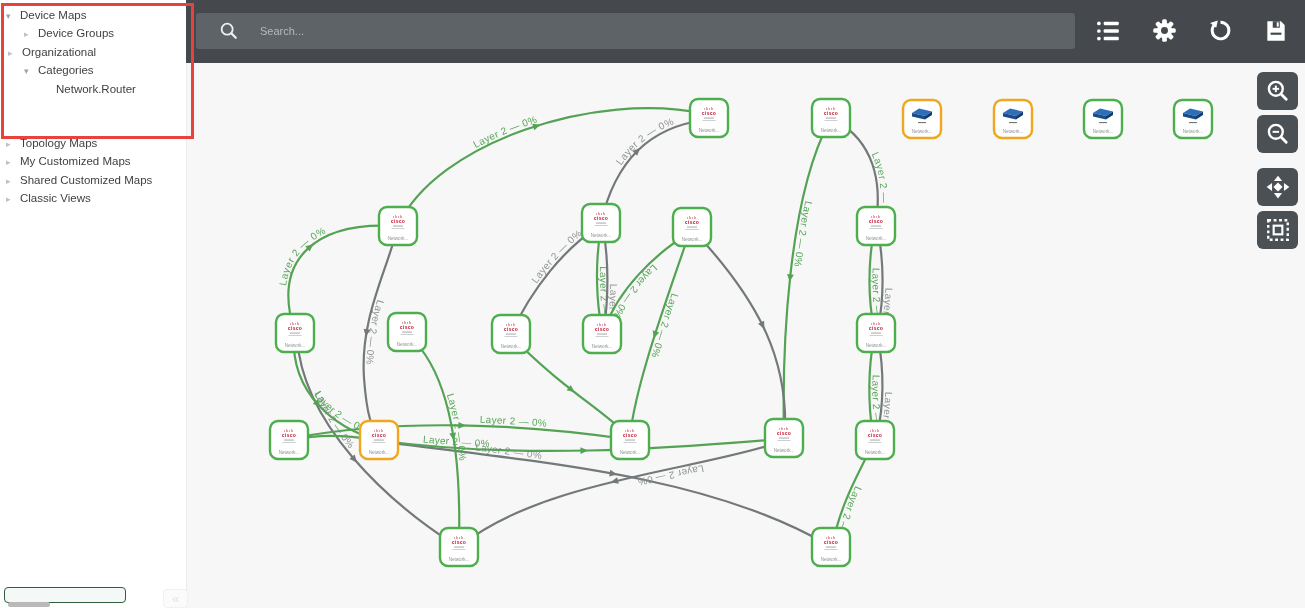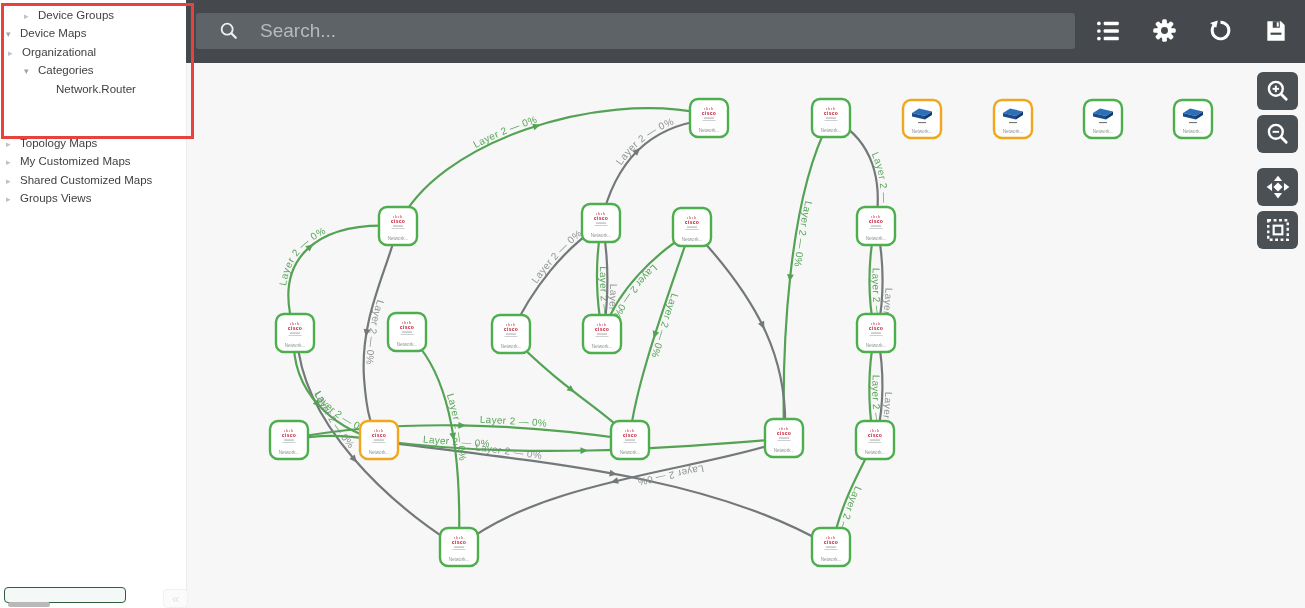--- a/index.html
+++ b/index.html
@@ -3,21 +3,21 @@
 <meta charset="utf-8">
 <style>
   html,body{margin:0;padding:0;width:1305px;height:608px;overflow:hidden;
     font-family:"Liberation Sans",sans-serif;background:#f7f7f7;}
   #canvas{position:absolute;left:0;top:0;width:1305px;height:608px;background:#f7f7f7;}
   #topology-svg{position:absolute;left:0;top:0;}
   
   #topbar{position:absolute;left:186px;top:0;width:1119px;height:63px;background:#45494d;z-index:30;}
   #search-field{position:absolute;left:10px;top:13px;width:879px;height:36px;background:#5e6367;border-radius:3px;display:flex;align-items:center;}
   #search-field svg{margin-left:22px;flex:0 0 auto;}
-  #search-input{flex:1;background:transparent;border:none;outline:none;color:#86efac;font-size:19px;
+  #search-input{flex:1;background:transparent;border:none;outline:none;color:#86efac;font-size:11px;
     font-family:"Liberation Sans",sans-serif;margin-left:18px;}
   #search-input::placeholder{color:#b6babc;}
   .tb-btn{position:absolute;top:17px;width:30px;height:30px;background:transparent;border:none;padding:0;cursor:pointer;}
   
   #map-tools{position:absolute;right:7px;top:72px;z-index:40;display:flex;flex-direction:column;}
   .tool-btn{width:41px;height:38px;background:#4b5055;border:none;border-radius:6px;margin-bottom:5px;
     display:flex;align-items:center;justify-content:center;cursor:pointer;padding:0;}
   .tool-gap{height:10px;}
   
   #sidebar{position:absolute;left:0;top:0;width:186px;height:608px;background:#ffffff;z-index:20;border-right:1px solid #ececec;}
@@ -366,28 +366,28 @@
   <button class="tool-btn">
     <svg width="26" height="26" viewBox="0 0 24 24">
       <rect x="3" y="3" width="18" height="18" fill="none" stroke="#fff" stroke-width="2.2" stroke-dasharray="2.6 2.4"></rect>
       <rect x="8" y="8" width="8" height="8" fill="none" stroke="#fff" stroke-width="2"></rect>
     </svg>
   </button>
 </div>
 
 <div id="sidebar">
   <div id="tree">
+      <div class="tree-row" style="padding-left: 6px;"><span class="arrow expanded">▾</span><span class="lbl">Device Maps</span></div>
       <div class="tree-row" style="padding-left: 24px;"><span class="arrow collapsed">▸</span><span class="lbl">Device Groups</span></div>
-      <div class="tree-row" style="padding-left: 6px;"><span class="arrow expanded">▾</span><span class="lbl">Device Maps</span></div>
       <div class="tree-row" style="padding-left: 8px;"><span class="arrow collapsed">▸</span><span class="lbl">Organizational</span></div>
       <div class="tree-row" style="padding-left: 24px;"><span class="arrow expanded">▾</span><span class="lbl">Categories</span></div>
       <div class="tree-row" style="padding-left: 42px;"><span class="arrow none"></span><span class="lbl">Network.Router</span></div>
       <div class="tree-row" style="padding-left: 6px; margin-top: 36px;"><span class="arrow collapsed">▸</span><span class="lbl">Topology Maps</span></div>
       <div class="tree-row" style="padding-left: 6px;"><span class="arrow collapsed">▸</span><span class="lbl">My Customized Maps</span></div>
       <div class="tree-row" style="padding-left: 6px;"><span class="arrow collapsed">▸</span><span class="lbl">Shared Customized Maps</span></div>
-      <div class="tree-row" style="padding-left: 6px;"><span class="arrow collapsed">▸</span><span class="lbl">Groups Views</span></div>
+      <div class="tree-row" style="padding-left: 6px;"><span class="arrow collapsed">▸</span><span class="lbl">Classic Views</span></div>
     </div>
   <input id="sidebar-filter" value="" style="">
   <div id="sidebar-scroll"></div>
 </div>
 <button id="collapse-btn">«</button>
 
 <div id="annotation-box"></div>
 
 </body></html>

